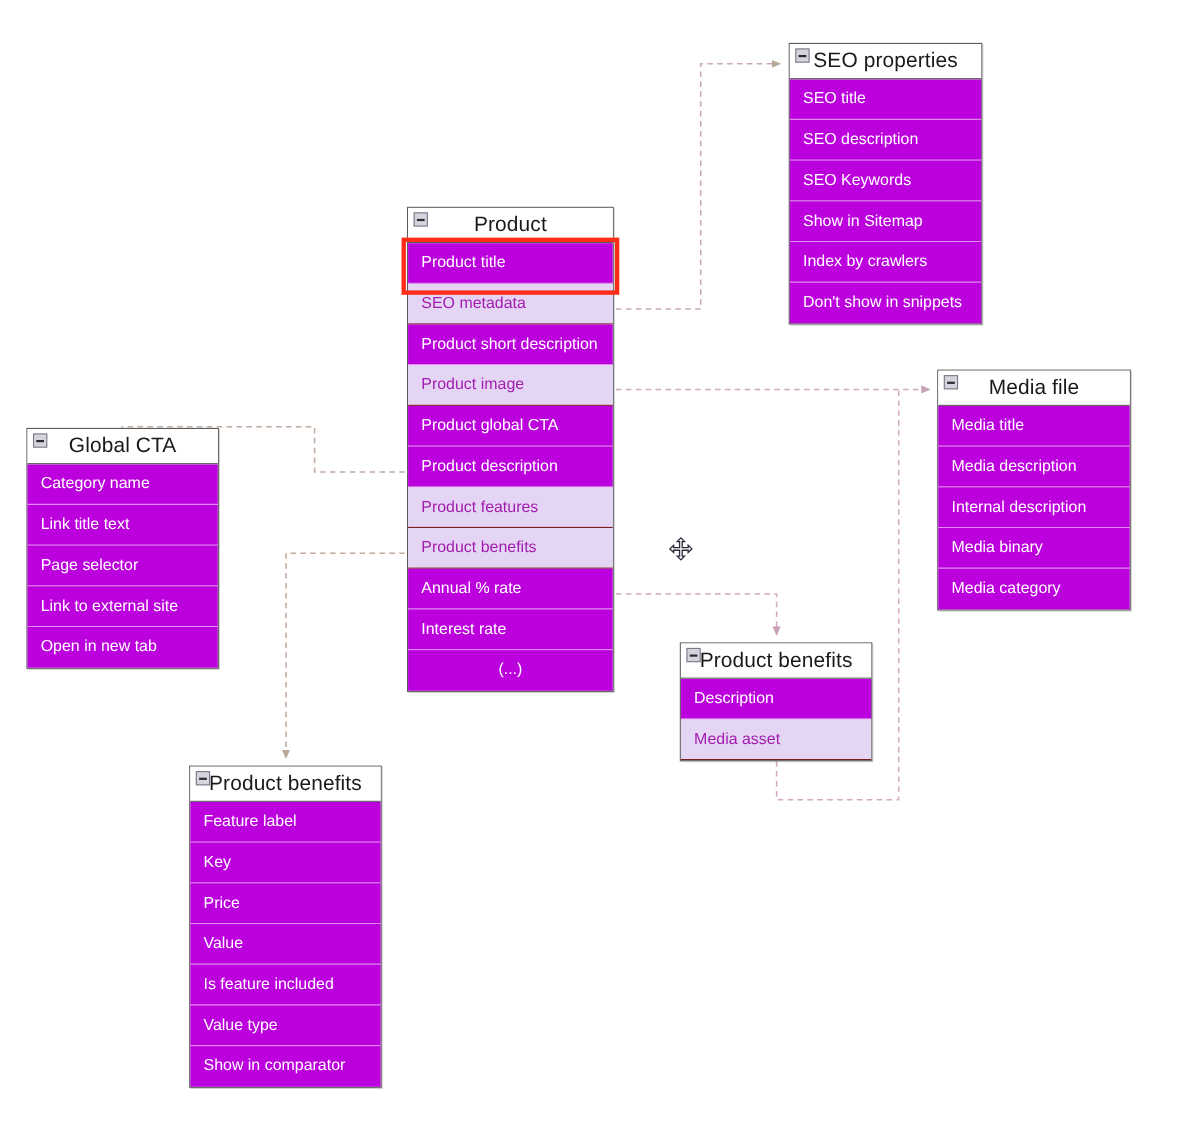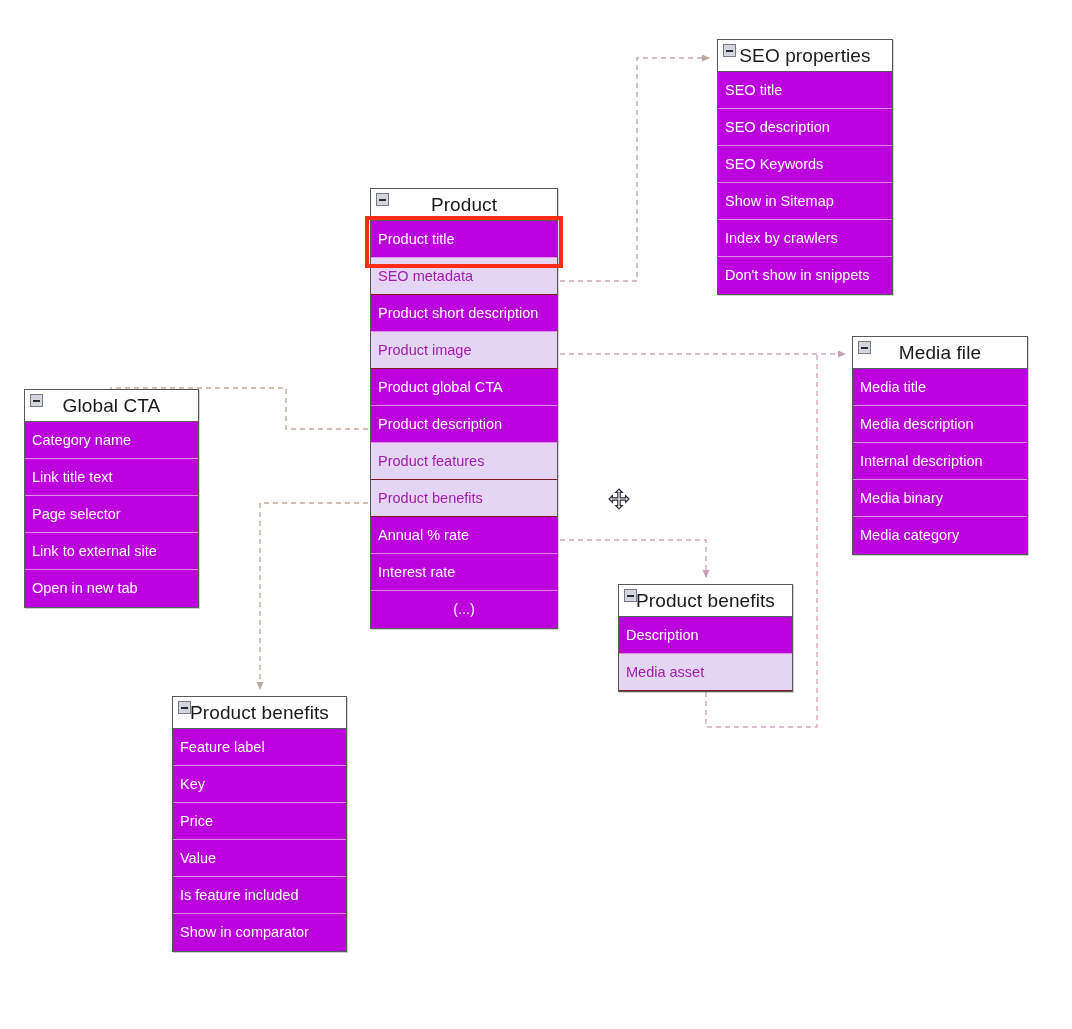--- a/index.html
+++ b/index.html
@@ -67,21 +67,21 @@
     top: 5px;
     width: 7px;
     height: 2px;
     background: #2a2a33;
   }
   .attr-list { display: block; }
   .attr {
     box-sizing: border-box;
     height: 37px;
     line-height: 37px;
-    padding-left: 7px;
+    padding-left: 12px;
     font-size: 14.5px;
     white-space: nowrap;
     overflow: hidden;
     border-bottom: 1px solid rgba(255,255,255,0.55);
   }
   .attr:last-child { border-bottom: none; }
   .attr.solid {
     background: #bb00dd;
     color: #ffffff;
   }
@@ -230,20 +230,21 @@
     <div class="entity-header">
       <span class="collapse-icon"></span>
       <span class="entity-title">Product benefits</span>
     </div>
     <div class="attr-list">
       <div class="attr solid">Feature label</div>
       <div class="attr solid">Key</div>
       <div class="attr solid">Price</div>
       <div class="attr solid">Value</div>
       <div class="attr solid">Is feature included</div>
+      <div class="attr solid">Value type</div>
       <div class="attr solid">Show in comparator</div>
     </div>
   </div>
 
   <div class="move-cursor" style="left:608px; top:488px;">
     <svg width="22" height="22" viewBox="0 0 22 22">
       <path d="M11 1 L14.3 4.4 L12.2 4.4 L12.2 9.8 L17.6 9.8 L17.6 7.7 L21 11 L17.6 14.3 L17.6 12.2 L12.2 12.2 L12.2 17.6 L14.3 17.6 L11 21 L7.7 17.6 L9.8 17.6 L9.8 12.2 L4.4 12.2 L4.4 14.3 L1 11 L4.4 7.7 L4.4 9.8 L9.8 9.8 L9.8 4.4 L7.7 4.4 Z" fill="#ffffff" stroke="#2b2b3a" stroke-width="1.2" stroke-linejoin="miter"></path>
     </svg>
   </div>
 

